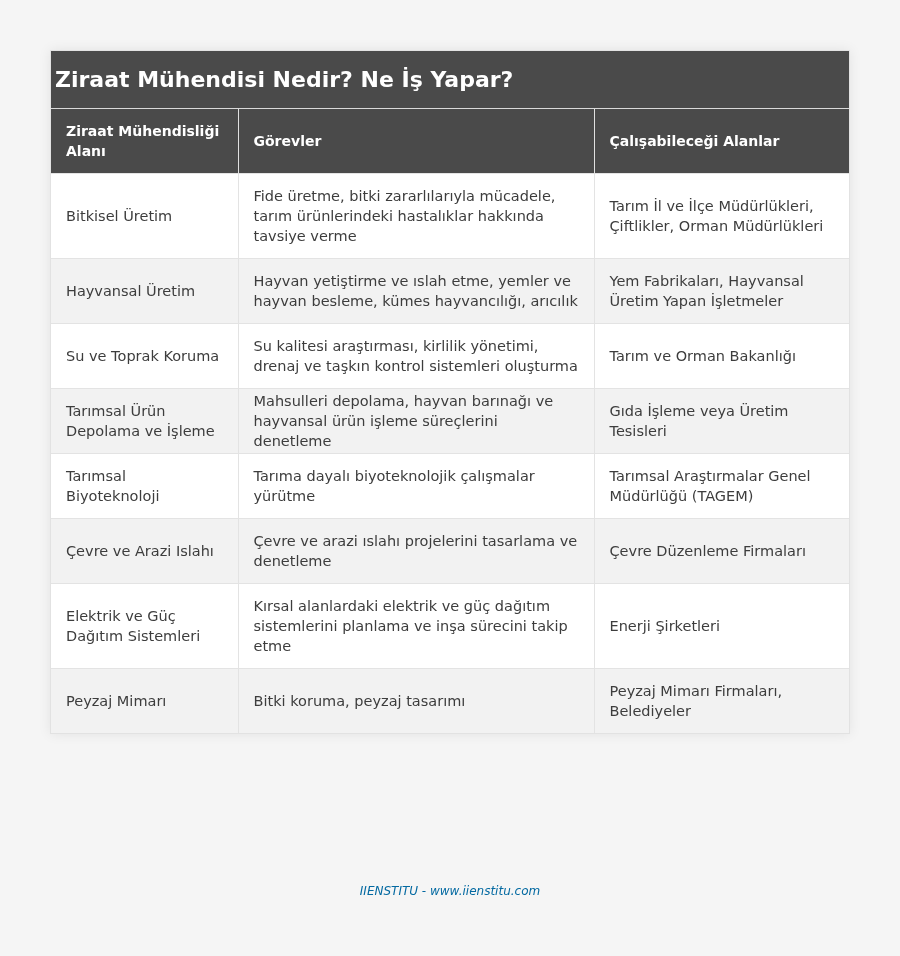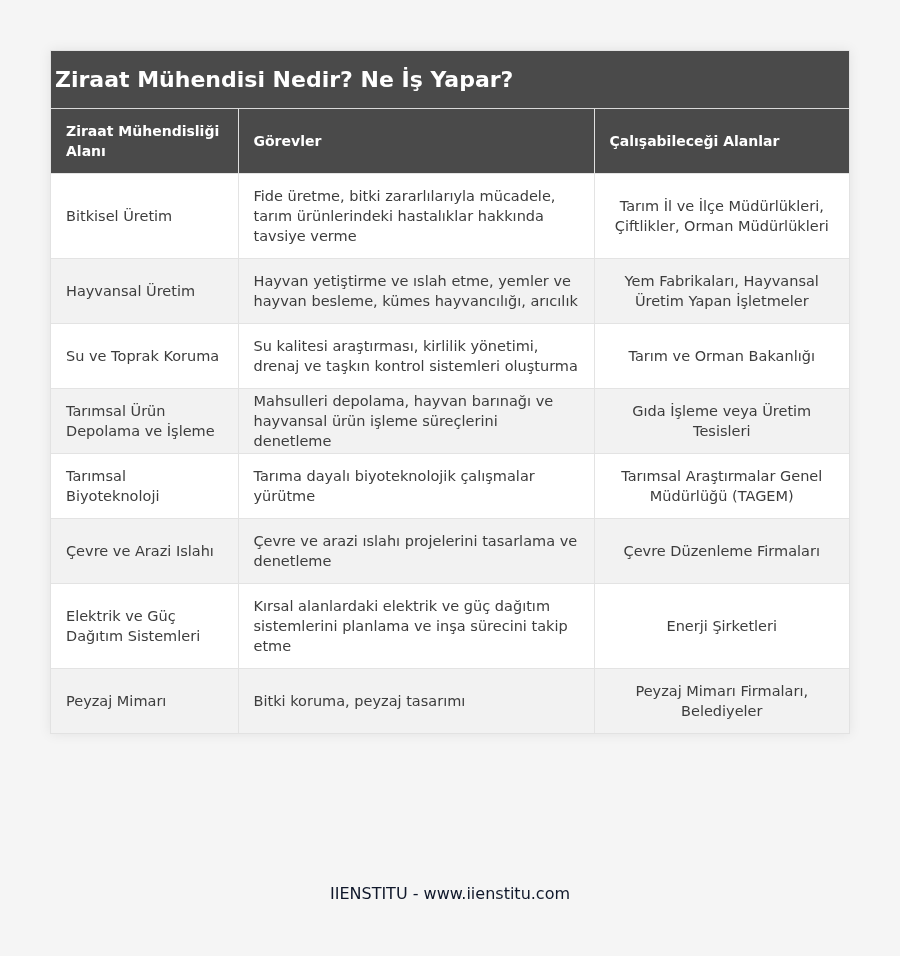--- a/index.html
+++ b/index.html
@@ -54,31 +54,32 @@
   thead th:last-child { border-right: none; }
   tbody td {
     font-size: 14.5px;
     line-height: 20px;
     padding: 0 15px;
     vertical-align: middle;
     border-right: 1px solid #e3e3e3;
     border-top: 1px solid #e3e3e3;
     color: #3d3d3d;
   }
-  tbody td:last-child { border-right: none; text-align: center; }
+  tbody td:last-child { border-right: none; }
   tbody tr:nth-child(odd) td { background: #ffffff; }
   tbody tr:nth-child(even) td { background: #f2f2f2; }
   tbody tr.h3 td { height: 84px; }
   tbody tr.h2 td { height: 64px; }
   .footer {
     position: absolute;
     left: 0; right: 0; top: 884px;
     text-align: center;
-    font-size: 16px;
-    color: #0f172a;
+    font-size: 12px;
+    color: #0369a1;
+    font-style: italic;
   }
 </style>
 </head>
 <body>
 
 <div class="card">
   <div class="title-bar">Ziraat Mühendisi Nedir? Ne İş Yapar?</div>
   <table>
     <colgroup>
         <col class="c1">

